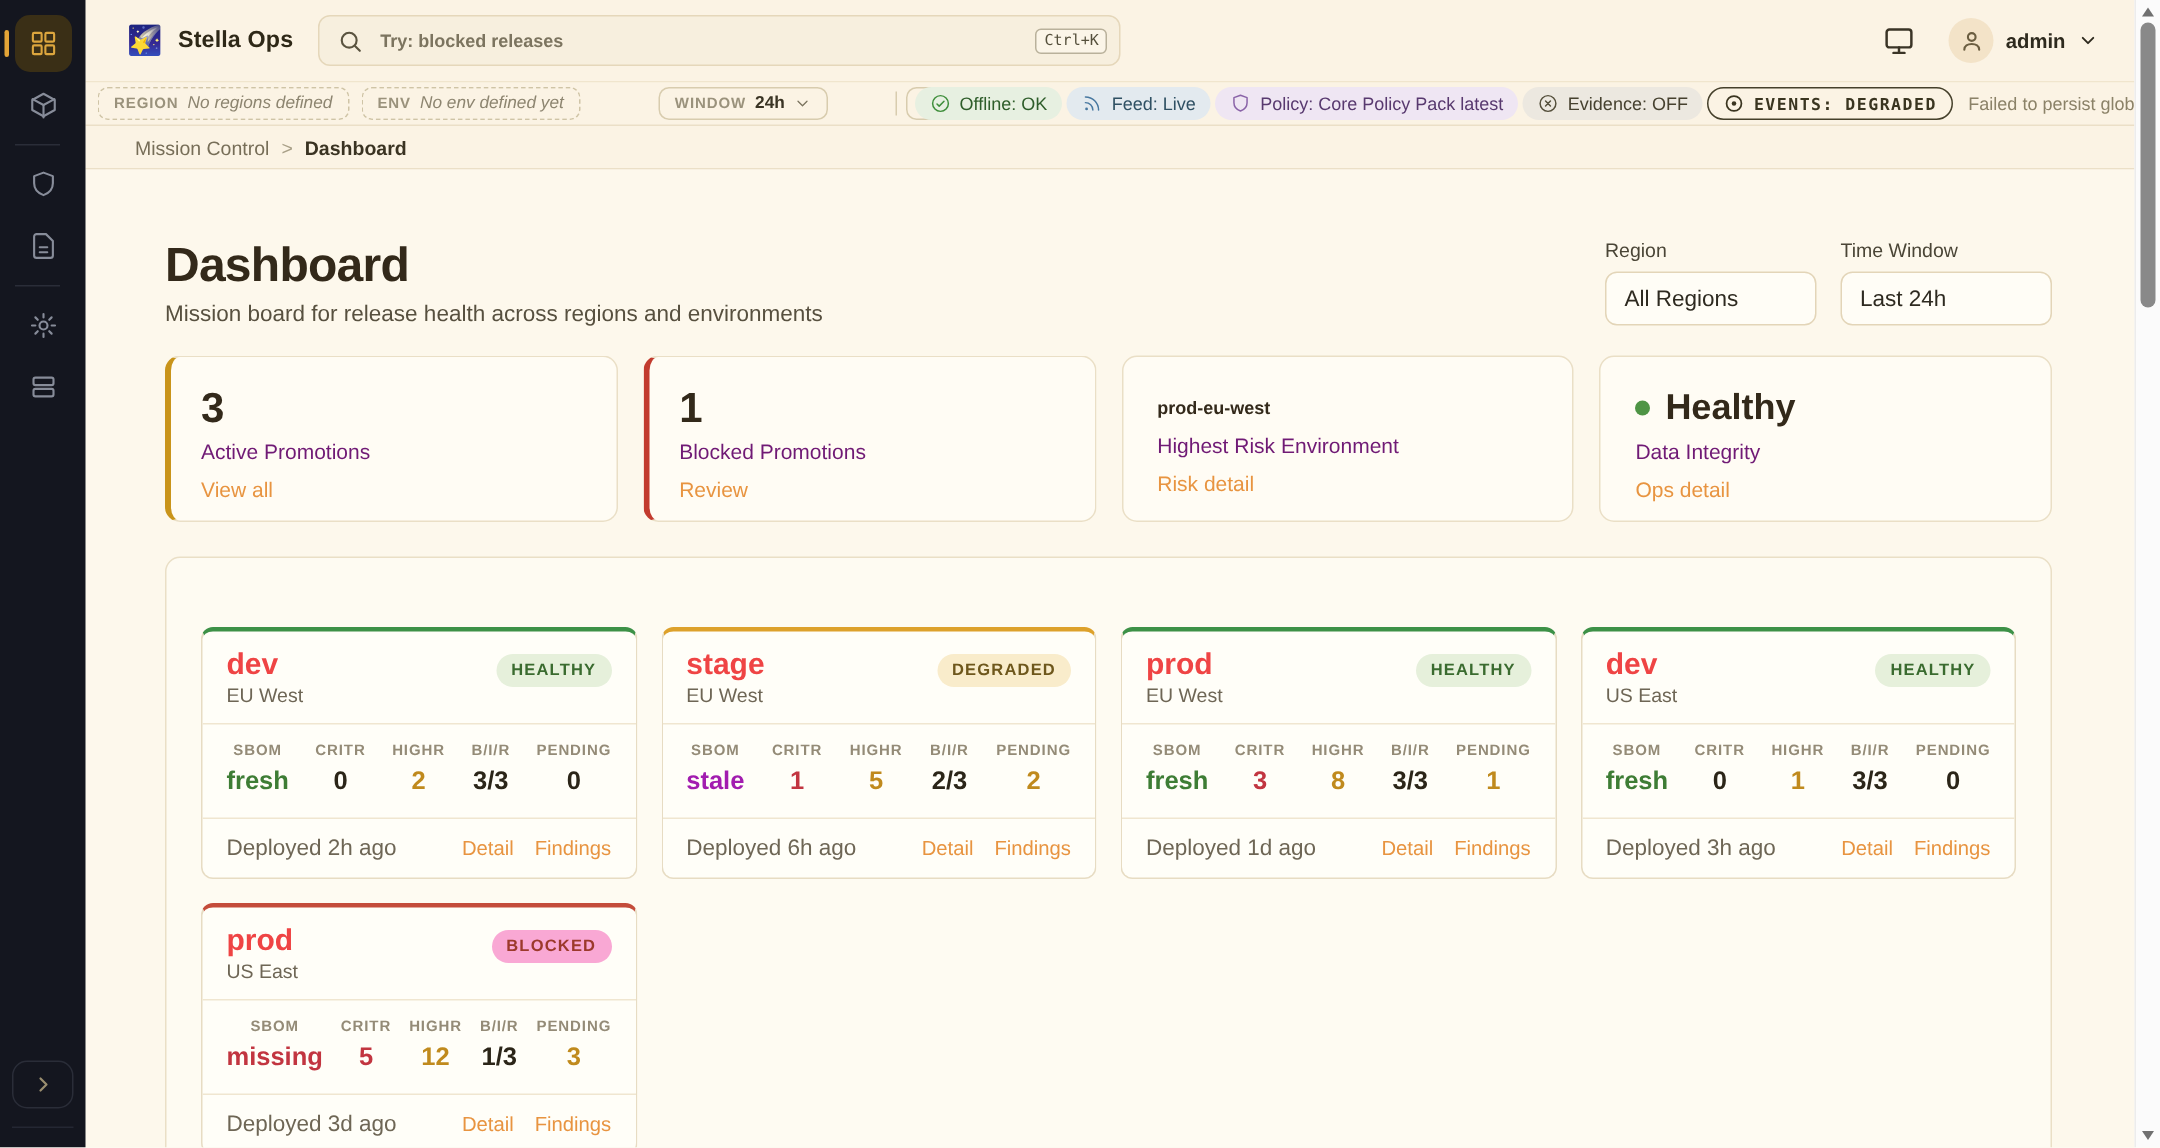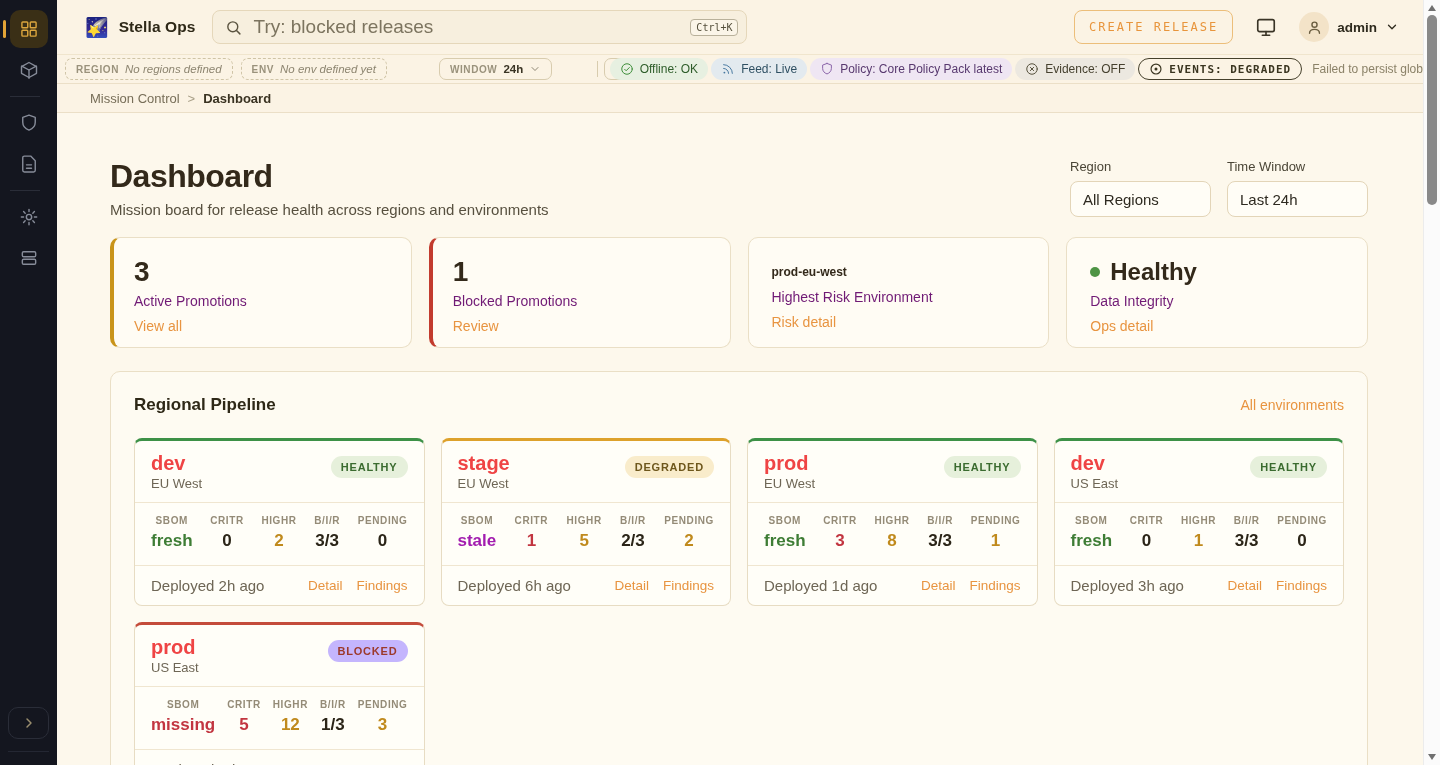--- a/index.html
+++ b/index.html
@@ -44,21 +44,21 @@
   }
   .brand-logo { font-size:19px; line-height:1; }
   .brand-name { font-size:15.5px; font-weight:bold; color:#2E2817; margin-left:10px; letter-spacing:0.1px; }
   .searchbox {
     margin-left:17px; width:535px; height:34px; background:#F7EFDE;
     border:1px solid #E5D7BA; border-radius:8px; display:flex; align-items:center;
     padding:0 8px 0 12px; gap:9px;
   }
   .searchbox input {
     flex:1; border:none; outline:none; background:transparent;
-    font-family:"Liberation Sans", sans-serif; font-size:19px; color:#6d28d9;
+    font-family:"Liberation Sans", sans-serif; font-size:12px; color:#6d28d9;font-weight:bold;
   }
   .searchbox input::placeholder { color:#7C745F; }
   .kbd {
     font-family:"DejaVu Sans Mono", monospace; font-size:10px; color:#55503C;
     border:1px solid #B9B19B; border-radius:4px; padding:2px 5px; background:#FBF5E8;
   }
   .hdr-spacer { flex:1; }
   .btn-create {
     border:1px solid #ECBE7A; border-radius:8px; background:transparent;
     color:#E8953C; font-family:"DejaVu Sans Mono", monospace; font-size:12px;
@@ -250,21 +250,20 @@
         <span class="icn" style="width:17px;height:17px;color:#5A533F">
           <svg viewBox="0 0 24 24" fill="none" stroke="currentColor" stroke-width="2" stroke-linecap="round">
               <circle cx="11" cy="11" r="7"></circle>
               <path d="M16.7 16.7L21 21"></path>
             </svg>
         </span>
         <input type="text" placeholder="Try: blocked releases" style="">
         <span class="kbd">Ctrl+K</span>
       </div>
       <div class="hdr-spacer"></div>
-      <button class="btn-create">CREATE RELEASE</button>
       <span class="hdr-monitor icn" style="width:22px;height:22px">
         <svg viewBox="0 0 24 24" fill="none" stroke="currentColor" stroke-width="1.8" stroke-linecap="round">
             <rect x="3" y="4" width="18" height="13" rx="2"></rect>
             <path d="M12 17v4M8 21h8"></path>
           </svg>
       </span>
       <div class="user-chip">
         <span class="avatar">
           <span class="icn" style="width:17px;height:17px">
             <svg viewBox="0 0 24 24" fill="none" stroke="currentColor" stroke-width="2" stroke-linecap="round">
@@ -406,24 +405,20 @@
     <div class="sc-value status">
               <span class="sc-dot" style="background: rgb(78, 148, 68);"></span>
               <span>Healthy</span>
             </div>
     <div class="sc-label">Data Integrity</div>
     <span class="sc-link">Ops detail</span>
   </div>
         </div>
 
       <section class="panel">
-        <div class="panel-head">
-          <h2 class="panel-title">Regional Pipeline</h2>
-          <span class="panel-link">All environments</span>
-        </div>
         <div class="pipeline-grid" id="pipeline-grid">
             <div class="pcard" style="border-top-color: rgb(61, 145, 71);">
     <div class="pc-head">
       <div>
         <div class="pc-env">dev</div>
         <div class="pc-region">EU West</div>
       </div>
       <span class="pc-badge" style="background: rgb(230, 240, 219); color: rgb(58, 107, 47);">HEALTHY</span>
     </div>
     <div class="pc-stats">
@@ -569,21 +564,21 @@
                   <span class="pf-link">Findings</span>
                 </span>
     </div>
   </div>
             <div class="pcard" style="border-top-color: rgb(196, 76, 59);">
     <div class="pc-head">
       <div>
         <div class="pc-env">prod</div>
         <div class="pc-region">US East</div>
       </div>
-      <span class="pc-badge" style="background: #c4b5fd; color: rgb(156, 57, 43);">BLOCKED</span>
+      <span class="pc-badge" style="background: #f9a8d4; color: rgb(156, 57, 43);">BLOCKED</span>
     </div>
     <div class="pc-stats">
                 <div class="stat">
                   <div class="stat-label">SBOM</div>
                   <div class="stat-value" style="color: rgb(194, 53, 64);">missing</div>
                 </div>
                 <div class="stat">
                   <div class="stat-label">CRITR</div>
                   <div class="stat-value" style="color: rgb(194, 53, 64);">5</div>
                 </div>

